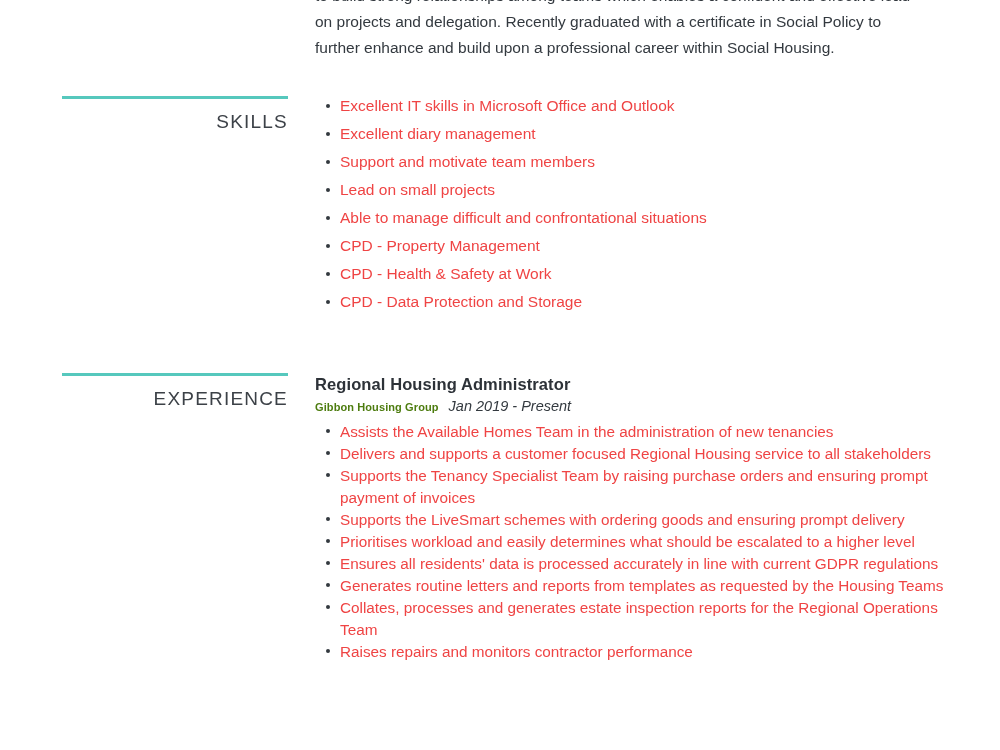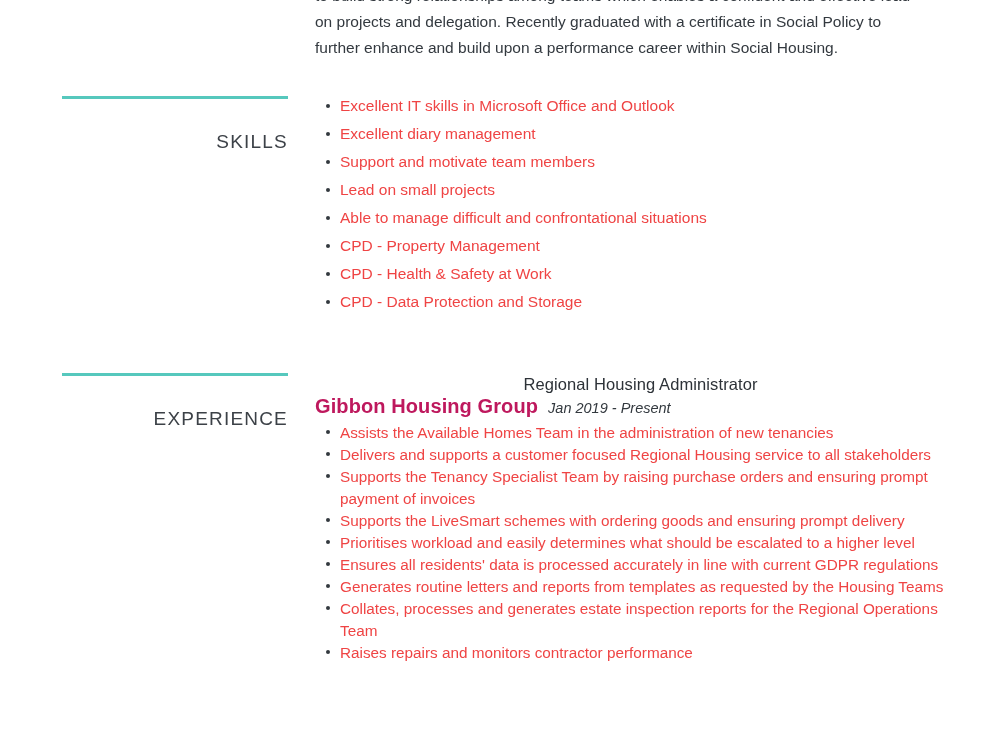--- a/index.html
+++ b/index.html
@@ -47,21 +47,21 @@
     height: 3px;
     background: #56c8bd;
   }
   .section-label {
     display: block;
     text-align: right;
     font-size: 19px;
     font-weight: 400;
     letter-spacing: 1.2px;
     color: #3c4147;
-    margin-top: 36px;
+    margin-top: 16px;
     padding-right: 0;
     line-height: 1;
   }
   .body-col {
     flex: 1 1 auto;
     padding-left: 27px;
     padding-right: 34px;
   }
 
   
@@ -114,54 +114,53 @@
   }
   ul.duties-list > li::before { top: 8px; }
 
   
   .job-head {
     margin: 0 0 2px 0;
   }
   .job-title {
     display: block;
     font-size: 16.5px;
-    font-weight: normal;
+    font-weight: bold;
     color: #2d3238;
     line-height: 22px;
     letter-spacing: 0.1px;
-    text-align: center;
   }
   .job-line2 {
     display: block;
     line-height: 22px;
     margin-bottom: 3px;
   }
   .job-company {
-    font-size: 20px;
+    font-size: 11px;
     font-weight: bold;
-    color: #be185d;
+    color: #4d7c0f;
     letter-spacing: 0.1px;
   }
   .job-dates {
     font-size: 14.5px;
     font-style: italic;
     font-weight: normal;
     color: #33393f;
     margin-left: 10px;
   }
 </style>
 </head>
 <body>
 
 <div class="page">
 
   <div class="summary">
     <p>to build strong relationships among teams which enables a confident and effective lead</p>
     <p>on projects and delegation. Recently graduated with a certificate in Social Policy to</p>
-    <p>further enhance and build upon a performance career within Social Housing.</p>
+    <p>further enhance and build upon a professional career within Social Housing.</p>
   </div>
 
   <div class="section" style="top:96px;">
     <div class="rail">
       <div class="rule"></div>
       <span class="section-label">SKILLS</span>
     </div>
     <div class="body-col">
       <ul class="bullets skills-list">
         <li>Excellent IT skills in Microsoft Office and Outlook</li>

